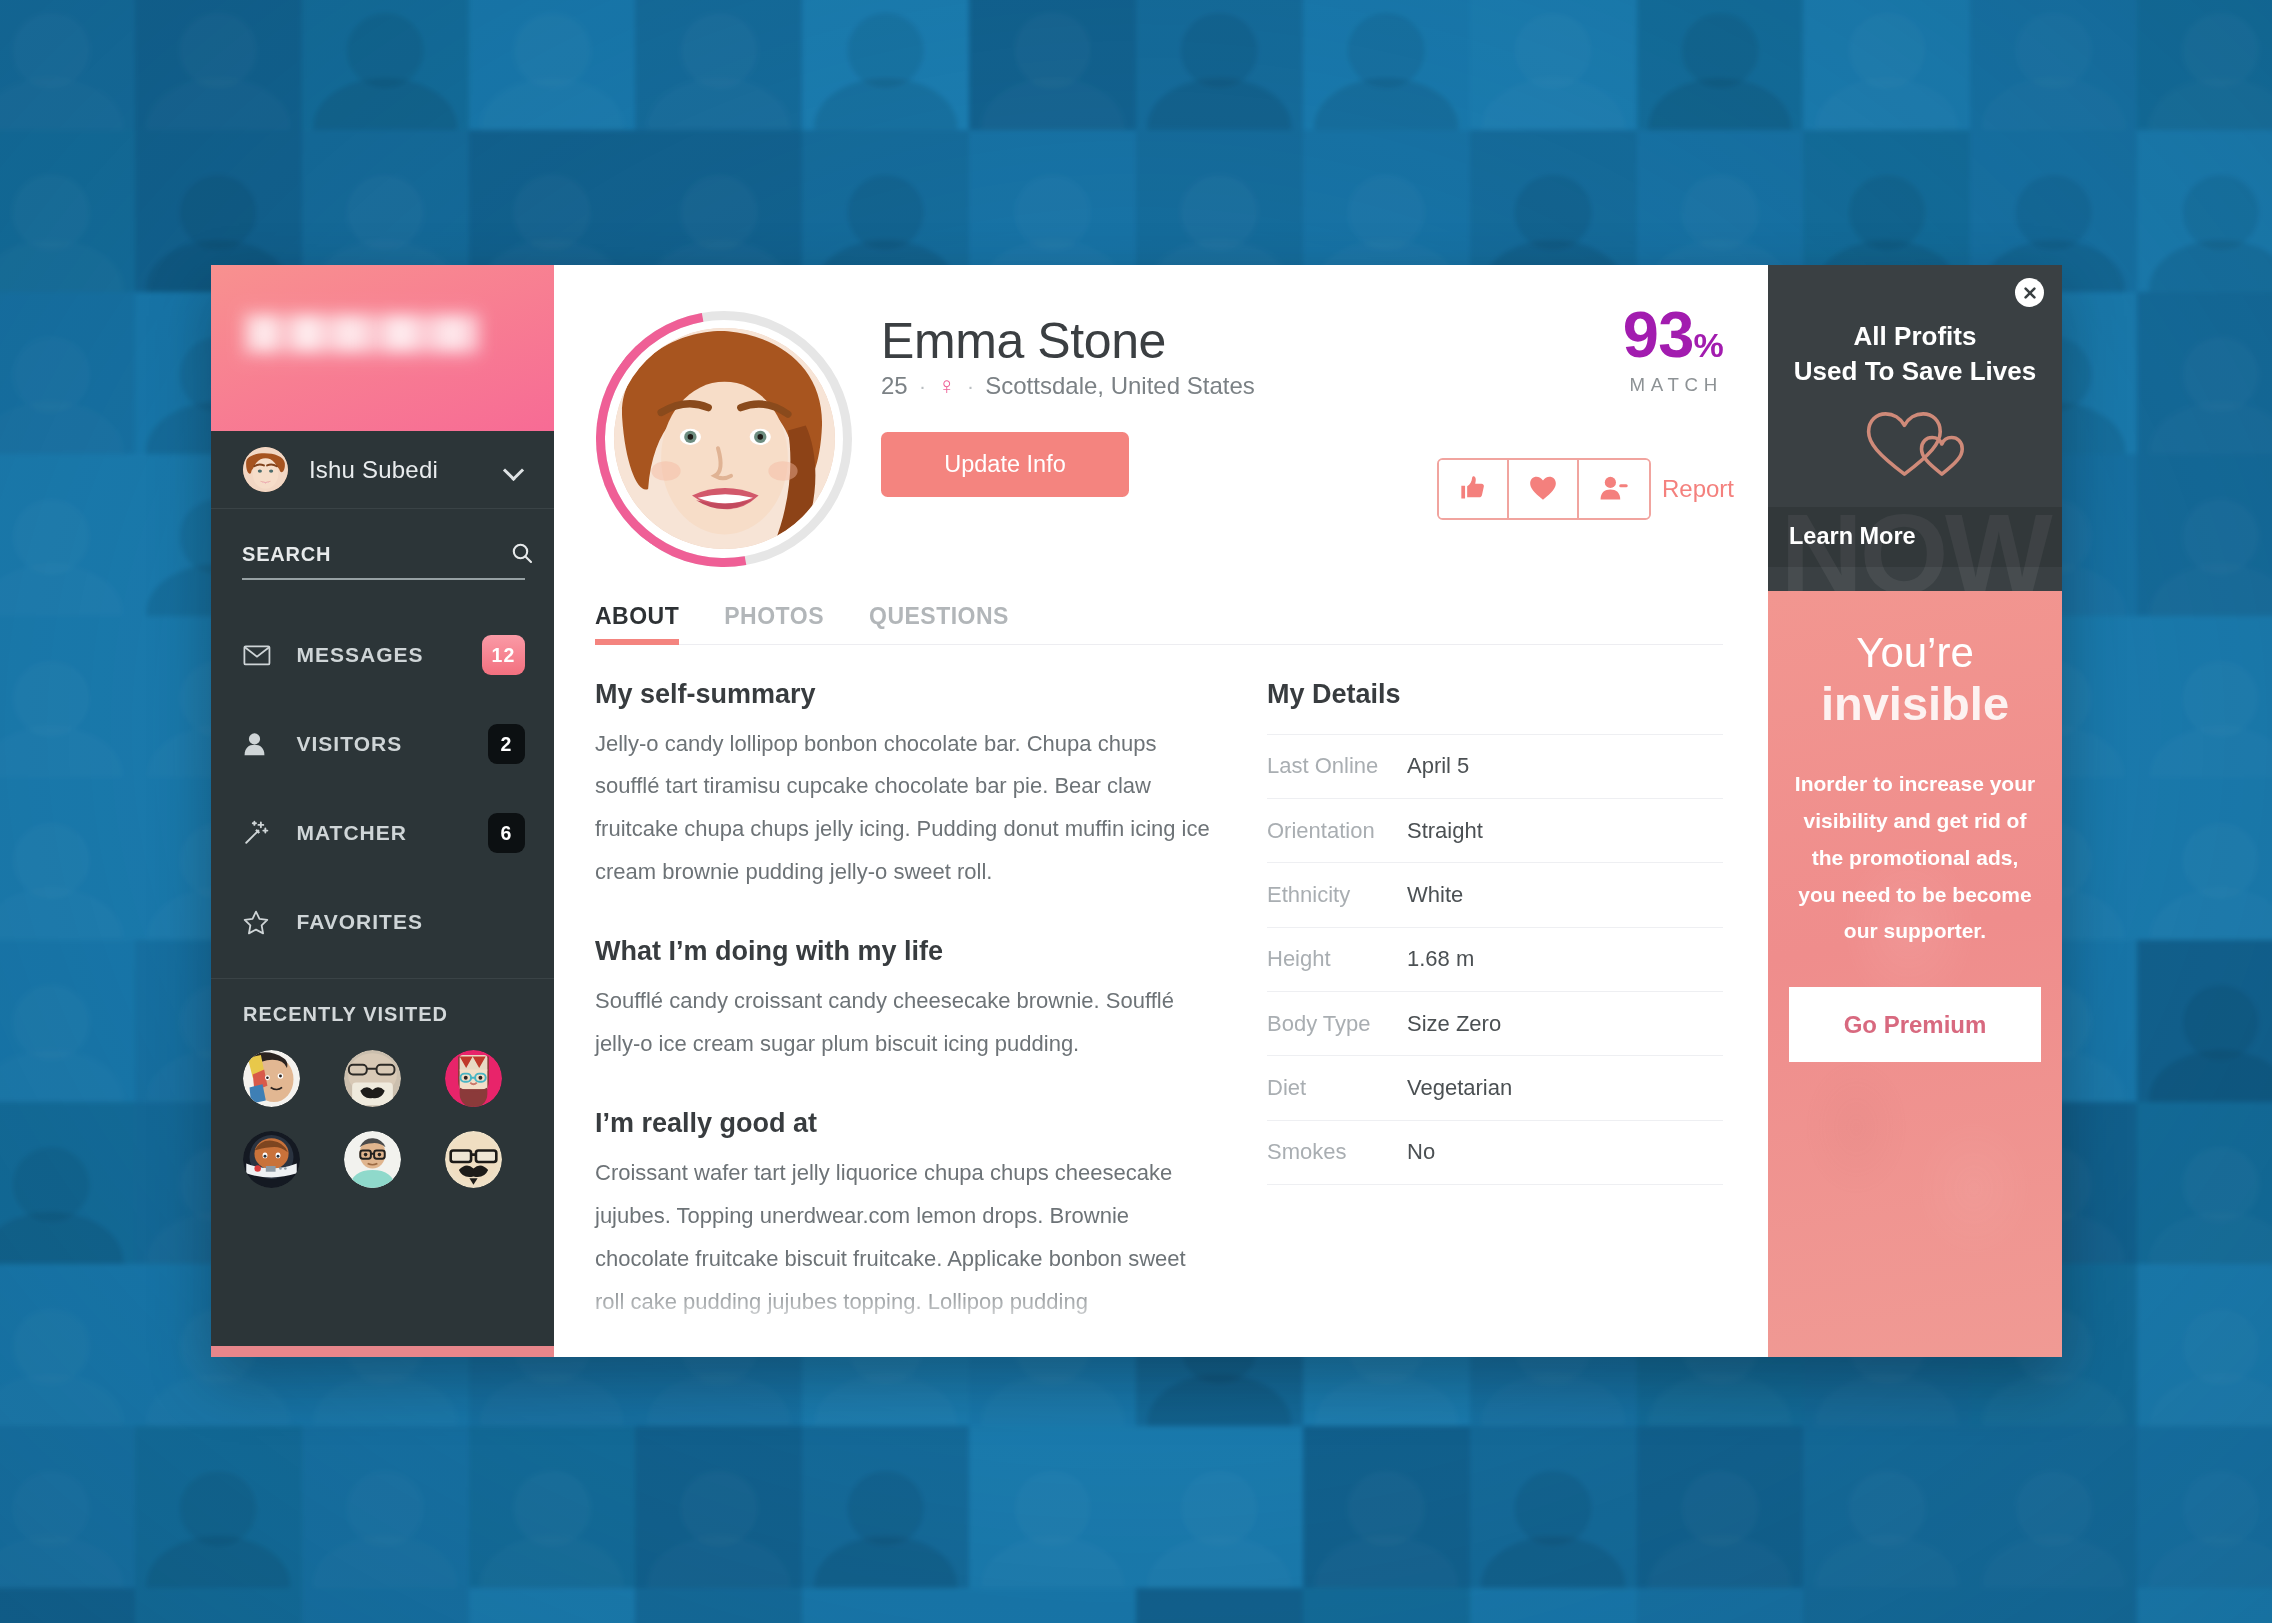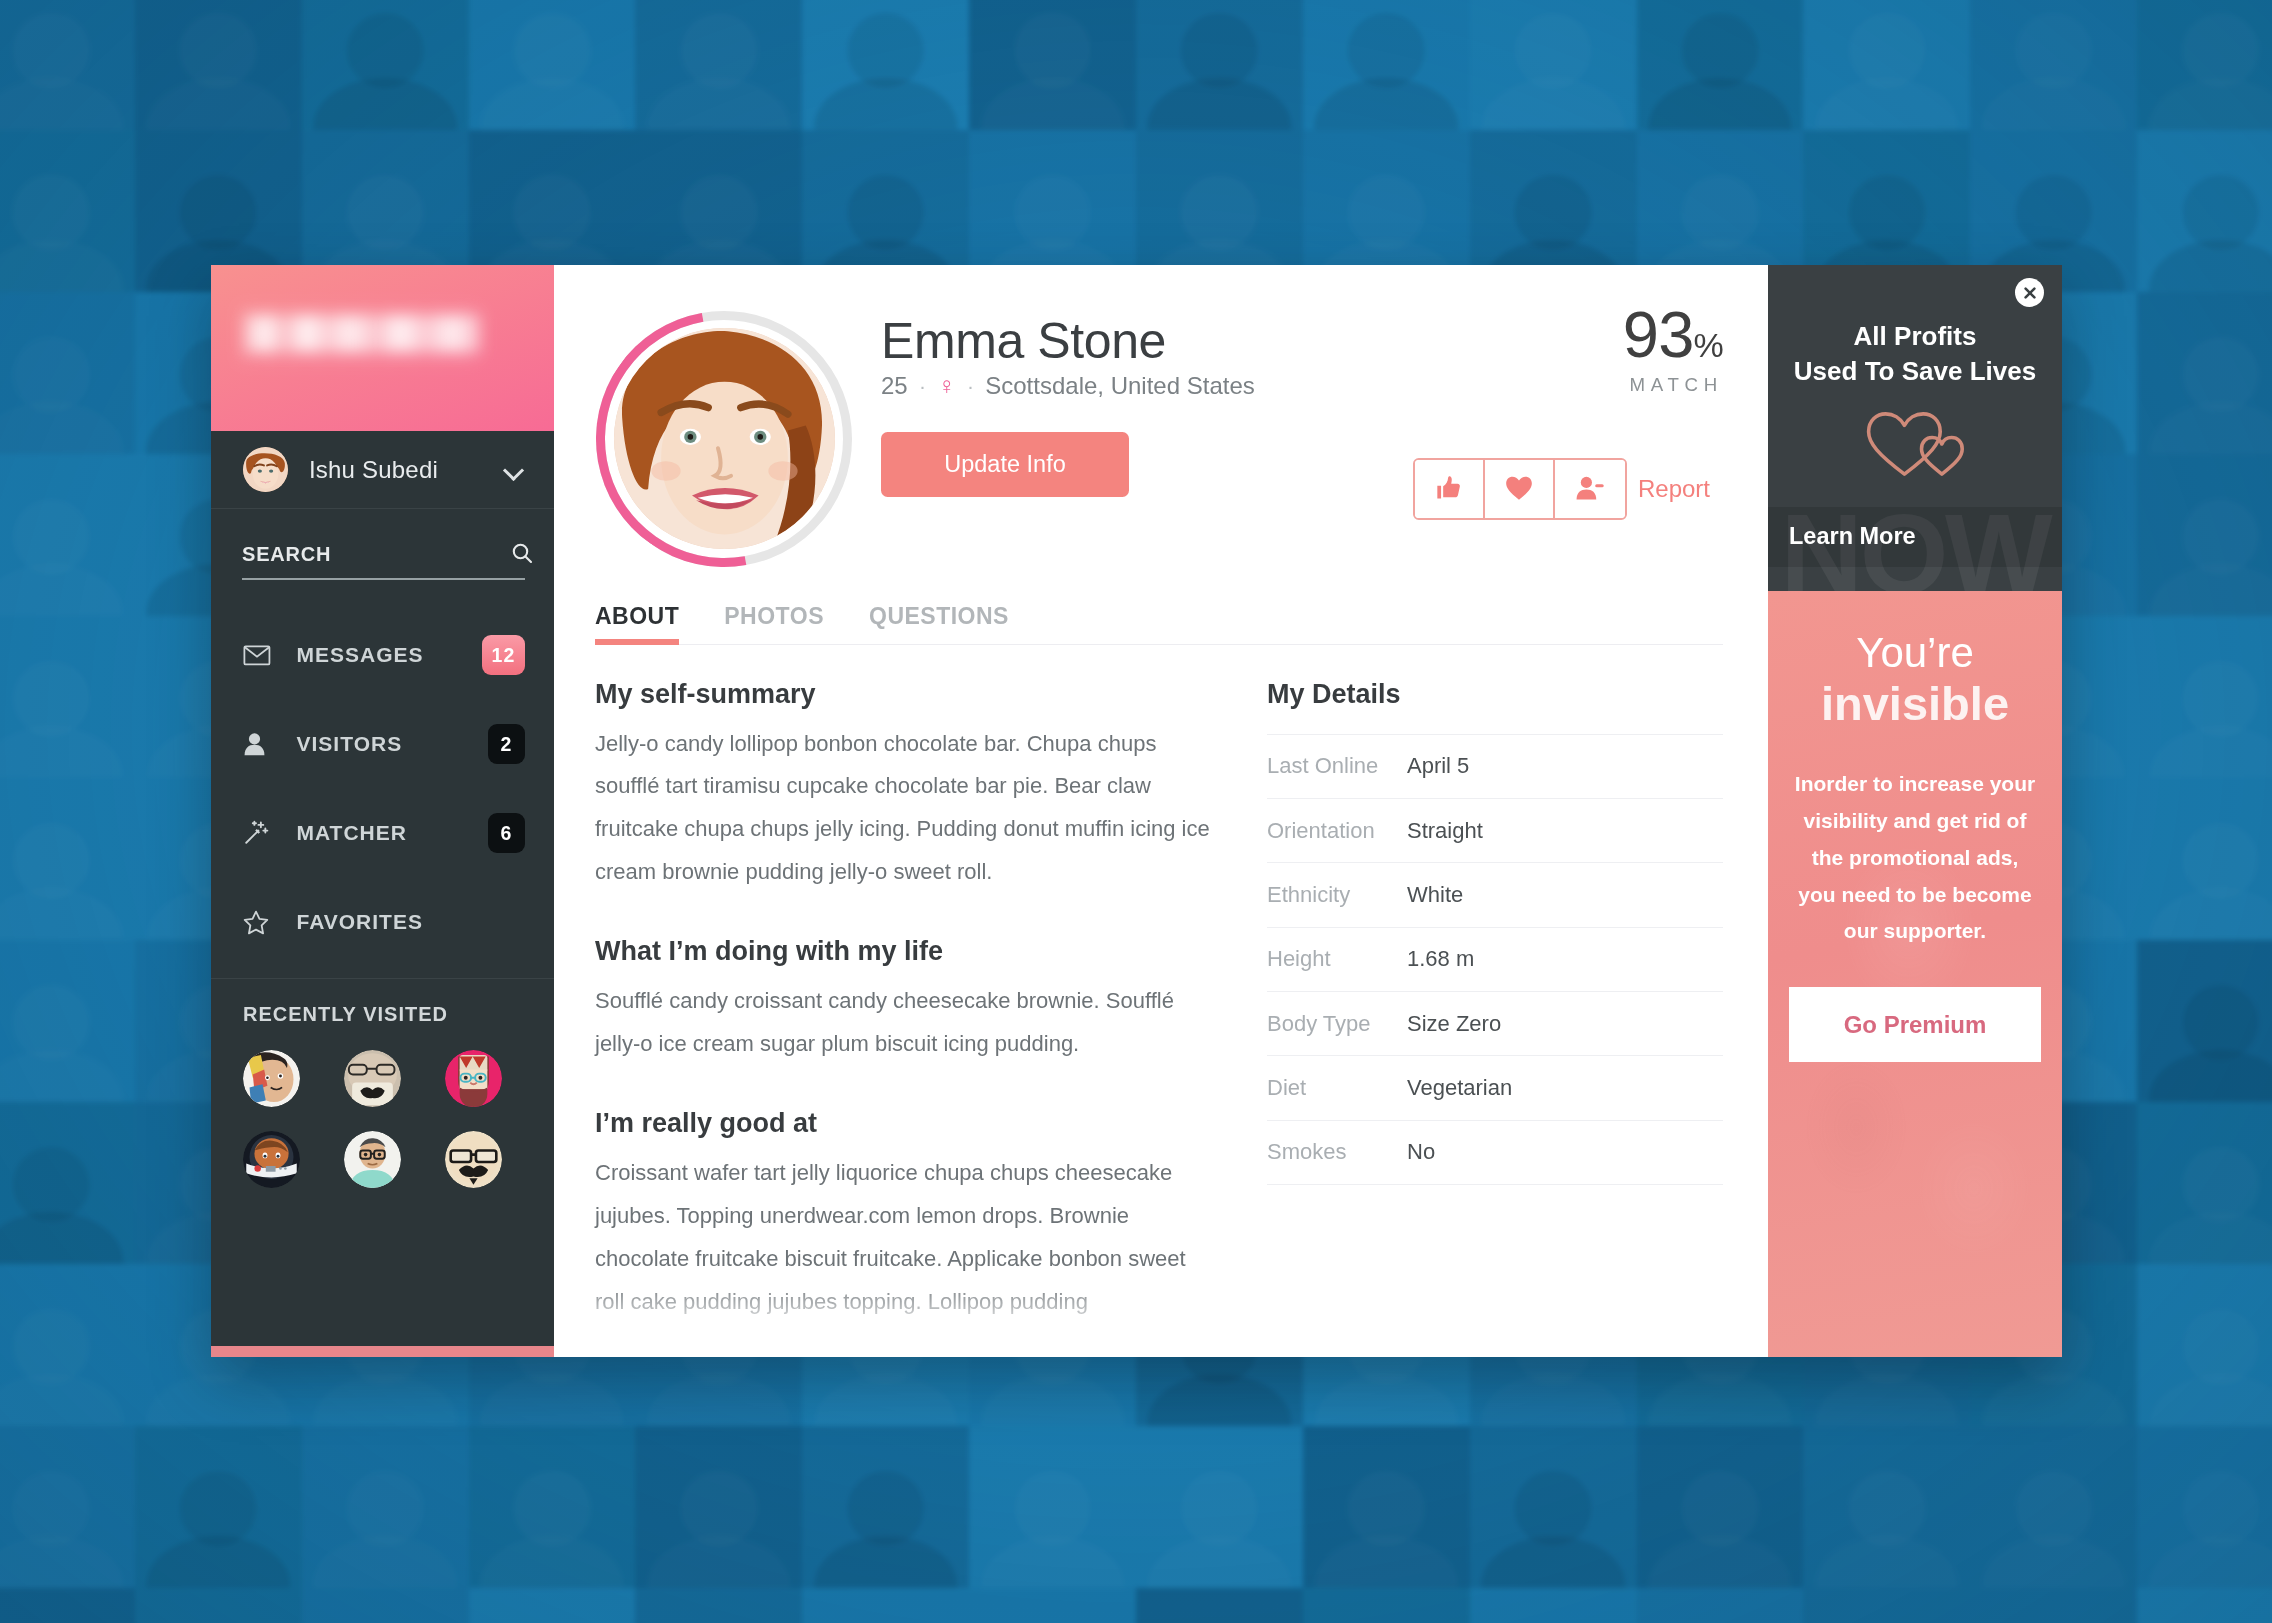--- a/index.html
+++ b/index.html
@@ -325,35 +325,35 @@
     font-family: "Liberation Sans", sans-serif;
   }
   .match-col {
     position: absolute;
     right: 45px;
     top: 39px;
     text-align: right;
   }
   .match-pct {
     font-size: 65px;
-    font-weight: normal;
-    color: #404040;
+    font-weight: bold;
+    color: #a21caf;
     line-height: .95;
     letter-spacing: -0.8px;
   }
   .match-pct .pc { font-size: 34px; }
   .match-lbl {
     margin-top: 8px;
     font-size: 18.7px;
     color: #8d9295;
     letter-spacing: 5.7px;
   }
   .actions-row {
     position: absolute;
-    right: 58px;
+    right: 34px;
     top: 193px;
     display: flex;
     align-items: center;
     gap: 11px;
   }
   .act-group {
     display: flex;
     border: 2.4px solid #f1a49f;
     border-radius: 5.7px;
     overflow: hidden;

